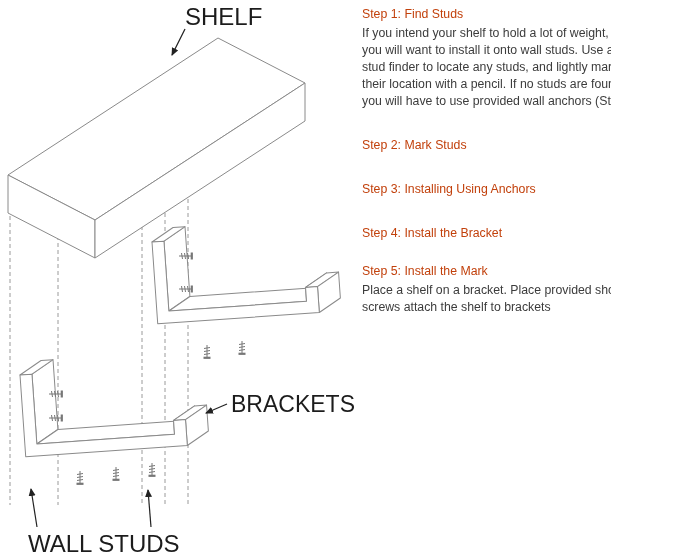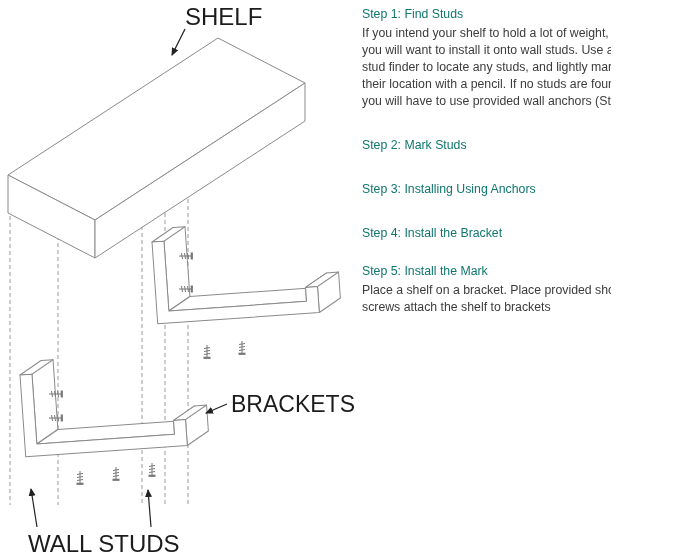--- a/index.html
+++ b/index.html
@@ -15,21 +15,21 @@
   .label-shelf{font-size:24px;}
   .label-brackets{font-size:23px;}
   .label-wallstuds{font-size:24px;}
   .steps{
     position:absolute;left:362px;top:6px;width:312px;
     color:#3c3c3c;font-size:12.3px;line-height:17px;
   }
   .step{margin-bottom:27px;}
   .step:nth-child(3){}
   .step:nth-child(4){margin-bottom:21px;}
-  .step-title{color:#0f766e;margin-bottom:2px;}
+  .step-title{color:#c2410c;margin-bottom:2px;}
   .step-body{white-space:pre;}
 </style>
 </head>
 <body>
 
 <div class="page">
 
   <svg class="diagram" width="360" height="556" viewBox="0 0 360 556" xmlns="http://www.w3.org/2000/svg" xmlns:xlink="http://www.w3.org/1999/xlink">
     <defs>
       <marker id="arrowhead" markerUnits="userSpaceOnUse" markerWidth="10" markerHeight="10" refX="7" refY="3.5" orient="auto">

